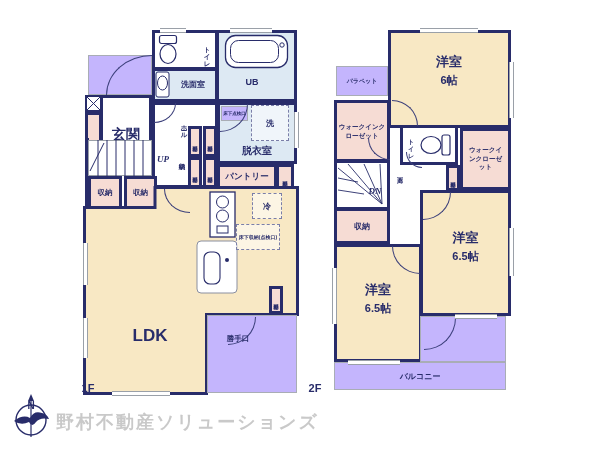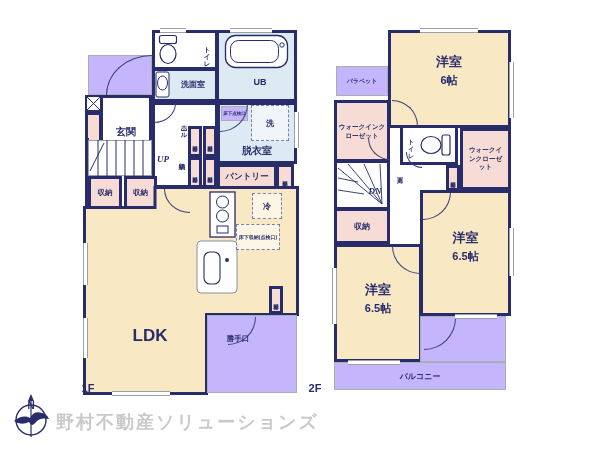--- a/index.html
+++ b/index.html
@@ -53,26 +53,26 @@
     <rect x="1" y="1" width="13" height="25" rx="2" fill="#fff" stroke="#282c6a" stroke-width="1"></rect>
     <ellipse cx="7.5" cy="12" rx="5" ry="7" fill="#fff" stroke="#282c6a" stroke-width="1"></ellipse>
   </svg>
   <div class="lbl" style="left:170px;top:80px;width:46px;font-size:8px;">洗面室</div>
 
   <svg class="abs" style="left:224px;top:34px;" width="66" height="36">
     <rect x="1.5" y="1.5" width="62" height="32" rx="10" fill="#fff" stroke="#282c6a" stroke-width="1.3"></rect>
     <rect x="6.5" y="6.5" width="48" height="22" rx="8" fill="none" stroke="#282c6a" stroke-width="1"></rect>
     <circle cx="58" cy="11" r="2.2" fill="none" stroke="#282c6a" stroke-width="1"></circle>
   </svg>
-  <div class="lbl" style="left:240px;top:77px;width:40px;font-size:9px;">UB</div>
+  <div class="lbl" style="left:232px;top:77px;width:40px;font-size:9px;">UB</div>
 
   <div class="xbox" style="left:85px;top:95px;width:17px;height:17px;"></div>
   <div class="room pink" style="left:85px;top:112px;width:17px;height:60px;"></div>
   <div class="room white" style="left:100px;top:95px;width:52px;height:77px;"></div>
-  <div class="lbl" style="left:102px;top:126px;width:48px;font-size:10px;">玄関</div>
+  <div class="lbl" style="left:102px;top:126px;width:48px;font-size:14px;">玄関</div>
 
   <div class="room white" style="left:152px;top:102px;width:66px;height:86px;"></div>
   <div class="lbl v" style="left:177px;top:112px;width:11px;height:30px;font-size:6.5px;">ホール</div>
   <div class="lbl itl" style="left:152px;top:154px;width:22px;font-size:9px;">UP</div>
   <div class="lbl v" style="left:175px;top:144px;width:11px;height:28px;font-size:6.5px;">収納</div>
 
   <div class="room blue" style="left:217px;top:102px;width:80px;height:62px;"></div>
   <div class="thinbox flex" style="left:221px;top:106px;width:27px;height:15px;font-size:4.5px;font-weight:700;text-align:center;line-height:1.15;">床下点検口</div>
   <div class="dashed" style="left:251px;top:105px;width:38px;height:36px;font-size:8px;">洗</div>
   <div class="lbl" style="left:226px;top:145px;width:62px;font-size:10px;">脱衣室</div>

